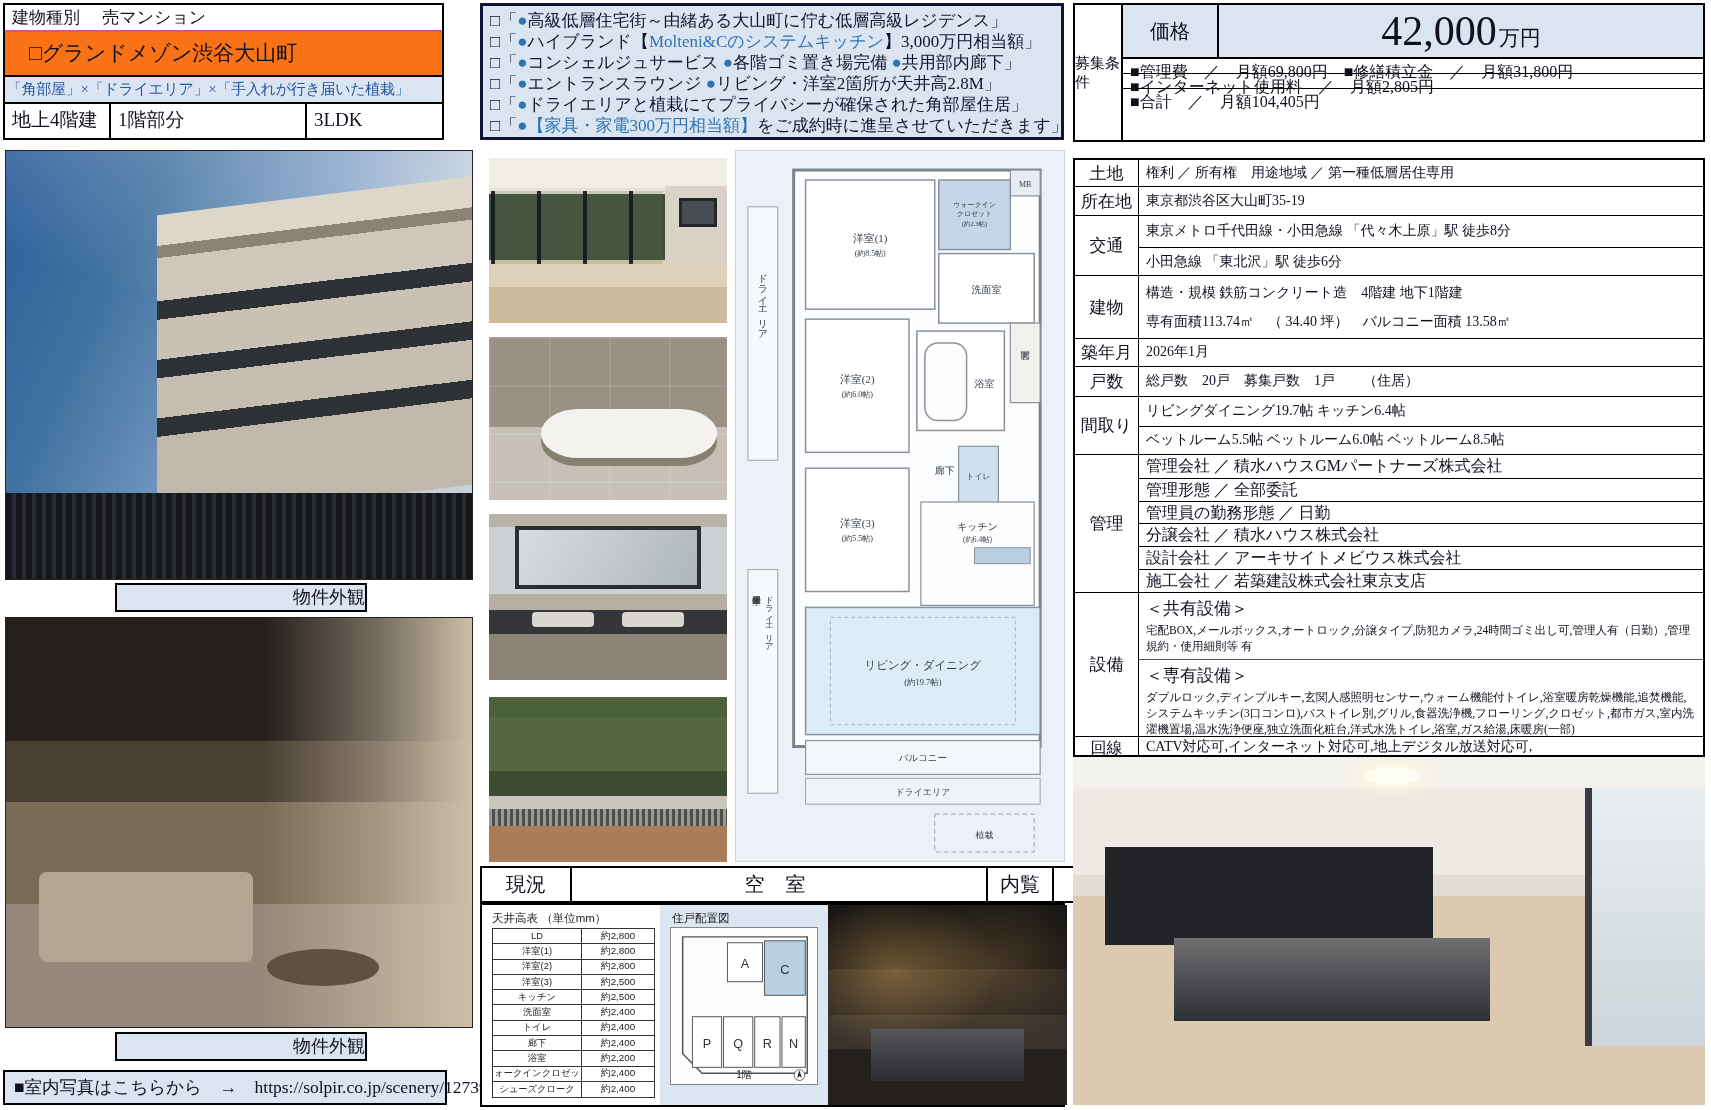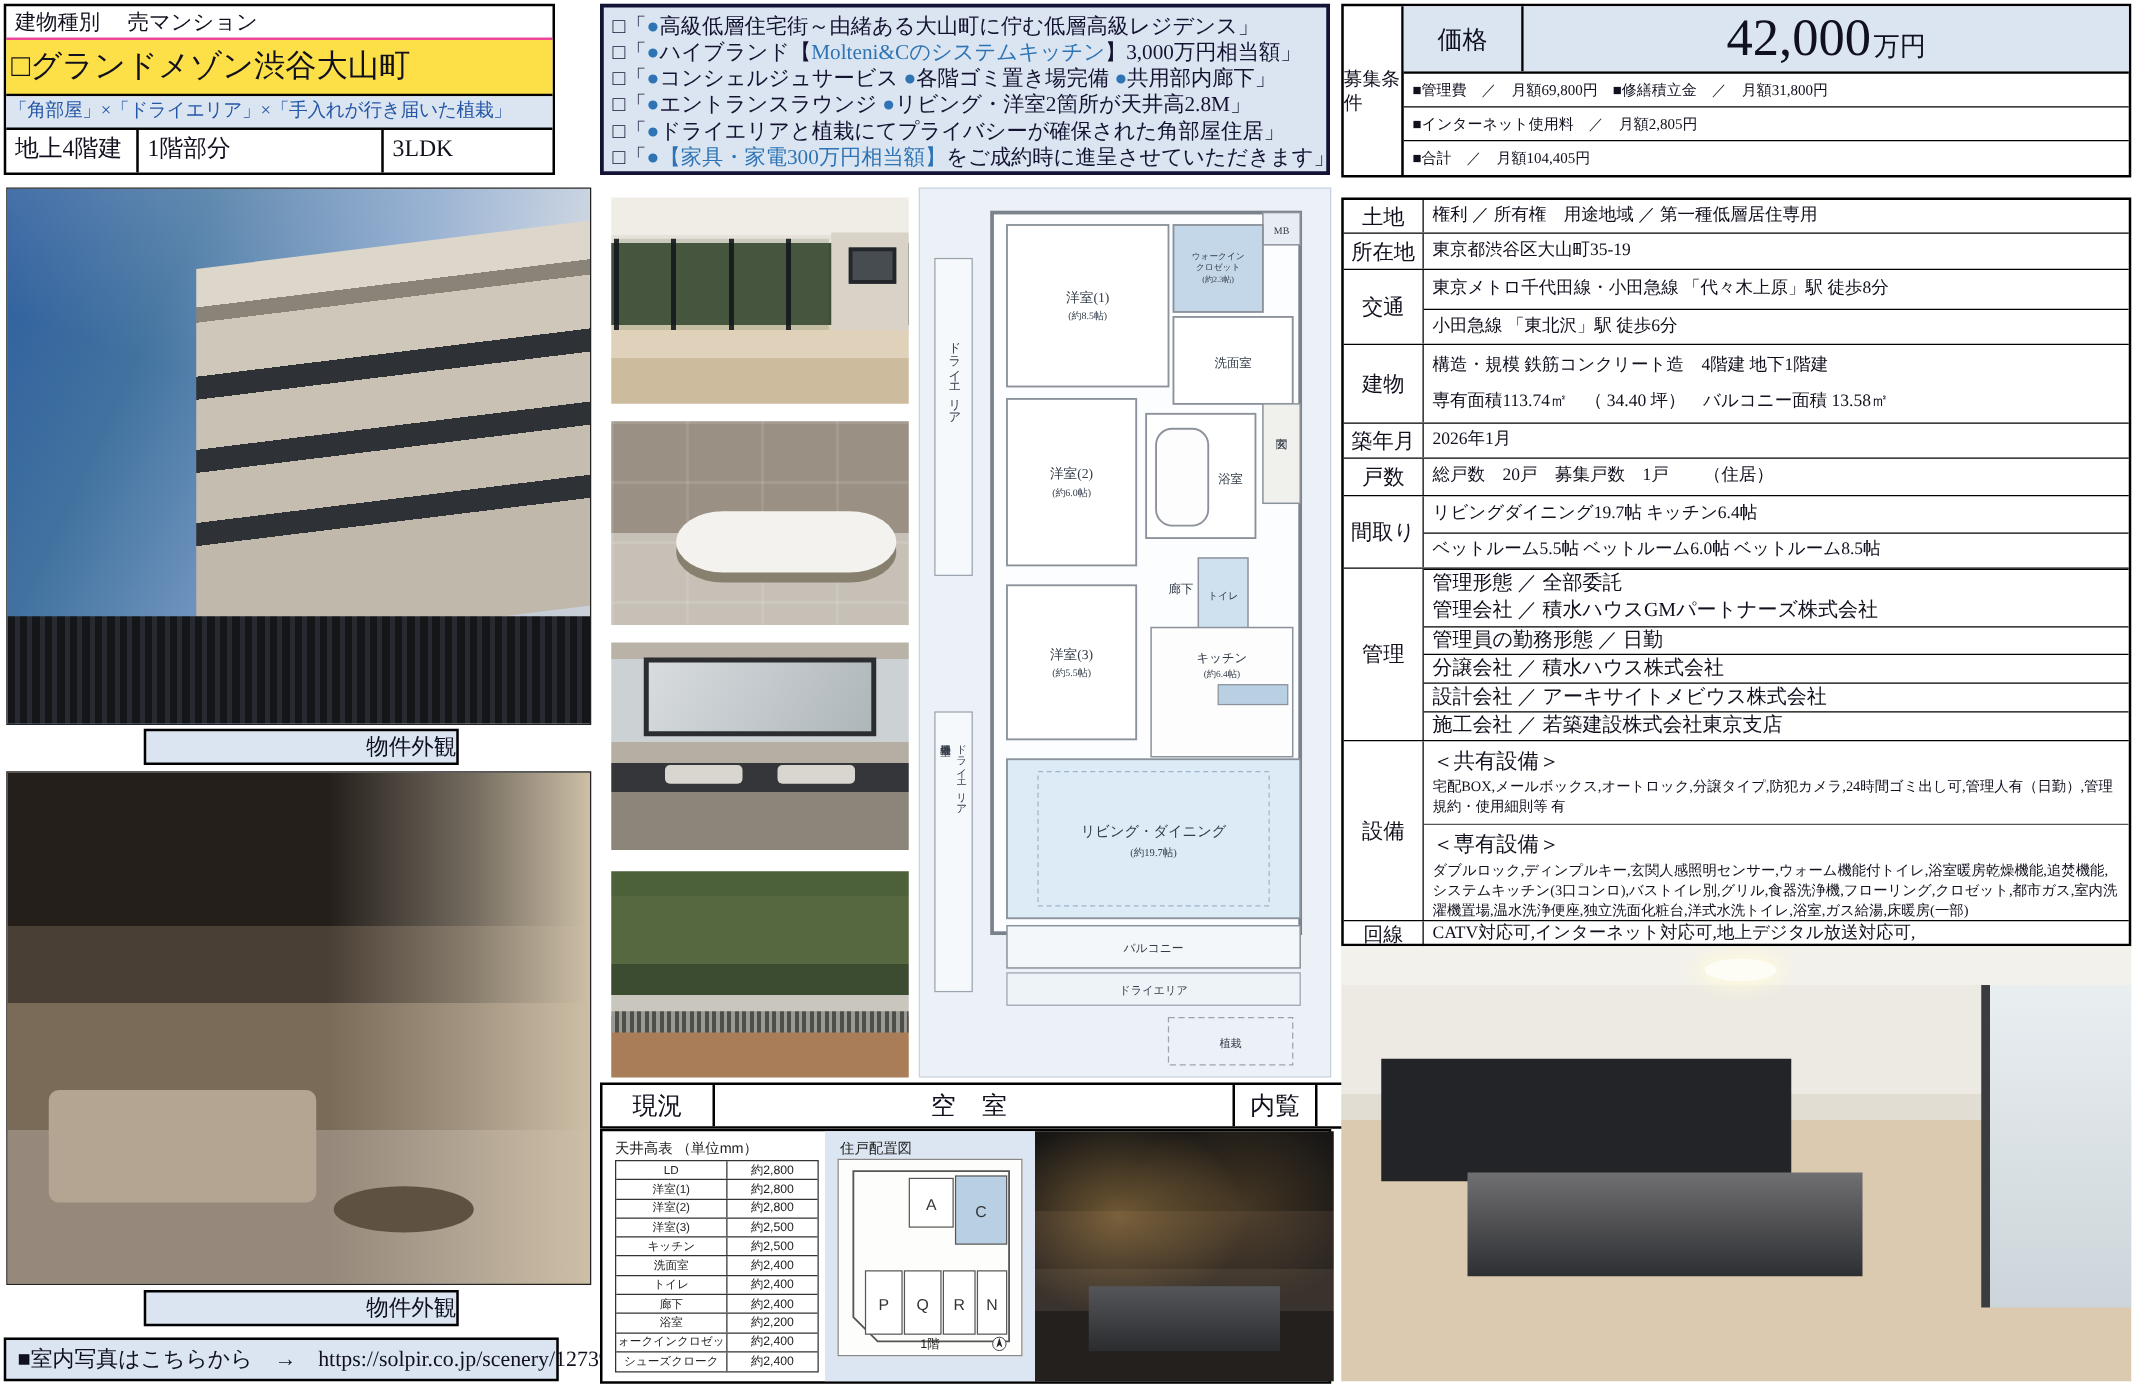--- a/index.html
+++ b/index.html
@@ -7,21 +7,21 @@
   body {
     width:1711px; height:1110px; position:relative; overflow:hidden;
     font-family:"Liberation Serif","DejaVu Serif",serif; color:#10101e;
   }
   .abs { position:absolute; }
 
   
   #hl { left:3px; top:3px; width:441px; height:137px; border:2px solid #000; background:#fff; }
   #hl .r1 { height:27px; border-bottom:2px solid #ec4899; font-size:17px; line-height:25px; padding-left:7px; }
   #hl .r1 .v { margin-left:18px; }
-  #hl .r2 { height:45px; border-bottom:2px solid #000; background:#fde047; font-size:25px; line-height:43px; padding-left:4px; }
+  #hl .r2 { height:45px; border-bottom:2px solid #000; background:#f97316; font-size:21px; line-height:43px; padding-left:24px; }
   #hl .r3 { height:27px; border-bottom:2px solid #000; background:#dbe5f1; color:#2456a6; font-size:15px; line-height:25px; letter-spacing:-0.3px; padding-left:2px; white-space:nowrap; }
   #hl .r4 { height:34px; display:flex; font-size:19px; }
   #hl .r4 > div { line-height:32px; padding-left:7px; }
   #hl .c1 { width:106px; border-right:2px solid #000; }
   #hl .c2 { flex:1; border-right:2px solid #000; }
   #hl .c3 { width:135px; }
 
   
   #features { left:480px; top:3px; width:584px; height:137px; background:#dbe5f1;
     border:3px solid #131335; padding:4px 7px 3px; display:flex; flex-direction:column;
@@ -32,21 +32,21 @@
 
   
   #offer { left:1073px; top:3px; width:632px; height:139px; border:2px solid #000; display:flex; background:#fff; }
   #offer .olabel { width:48px; border-right:2px solid #000; display:flex; align-items:center; justify-content:center; font-size:15px; }
   #offer .oright { flex:1; display:flex; flex-direction:column; }
   #offer .prow { height:54px; display:flex; border-bottom:2px solid #000; }
   #offer .plbl { width:96px; background:#dbe5f1; border-right:2px solid #000; display:flex; align-items:center; justify-content:center; font-size:20px; }
   #offer .pval { flex:1; background:#dbe5f1; display:flex; align-items:baseline; justify-content:center; }
   #offer .pnum { font-size:42px; line-height:52px; }
   #offer .punit { font-size:21px; margin-left:2px; }
-  #offer .frow { height:27px; line-height:26px; font-size:12px; padding-left:7px; border-bottom:1.5px solid #000; white-space:nowrap;font-family:Liberation Serif, serif; }
+  #offer .frow { height:15px; line-height:26px; font-size:16px; padding-left:7px; border-bottom:1.5px solid #000; white-space:nowrap;font-family:Liberation Serif, serif; }
   #offer .frow:last-child { border-bottom:none; height:29px; }
 
   
   #details { left:1073px; top:158px; width:632px; height:599px; border:2px solid #000; background:#fff; }
   .drow { display:flex; border-bottom:1.5px solid #000; overflow:hidden; }
   .drow:last-child { border-bottom:none; }
   .dlbl { width:64px; border-right:1.5px solid #000; display:flex; align-items:center; justify-content:center; text-align:center; font-size:17px; flex:none; }
   .dcontent { flex:1; display:flex; flex-direction:column; min-width:0; }
   .dline { font-size:14px; padding-left:7px; white-space:nowrap; }
   .sep { border-top:1px solid #000; }
@@ -413,22 +413,22 @@
   <div class="drow" style="height:58px">
     <div class="dlbl">間取り</div>
     <div class="dcontent">
       <div class="dline" style="line-height:28px;height:29px">リビングダイニング19.7帖 キッチン6.4帖</div>
       <div class="dline sep" style="line-height:26px">ベットルーム5.5帖 ベットルーム6.0帖 ベットルーム8.5帖</div>
     </div>
   </div>
   <div class="drow" style="height:138px">
     <div class="dlbl">管理</div>
     <div class="dcontent">
+      <div class="dline" style="line-height:22px;height:23px;font-size:16px">管理会社 ／ 積水ハウスGMパートナーズ株式会社</div>
       <div class="dline sep" style="line-height:21px;height:23px;font-size:16px">管理形態 ／ 全部委託</div>
-      <div class="dline" style="line-height:22px;height:23px;font-size:16px">管理会社 ／ 積水ハウスGMパートナーズ株式会社</div>
       <div class="dline sep" style="line-height:21px;height:23px;font-size:16px">管理員の勤務形態 ／ 日勤</div>
       <div class="dline sep" style="line-height:21px;height:23px;font-size:16px">分譲会社 ／ 積水ハウス株式会社</div>
       <div class="dline sep" style="line-height:21px;height:23px;font-size:16px">設計会社 ／ アーキサイトメビウス株式会社</div>
       <div class="dline sep" style="line-height:21px;height:23px;font-size:16px">施工会社 ／ 若築建設株式会社東京支店</div>
     </div>
   </div>
   <div class="drow" style="height:144px">
     <div class="dlbl">設備</div>
     <div class="dcontent">
       <div class="sub-head">＜共有設備＞</div>

